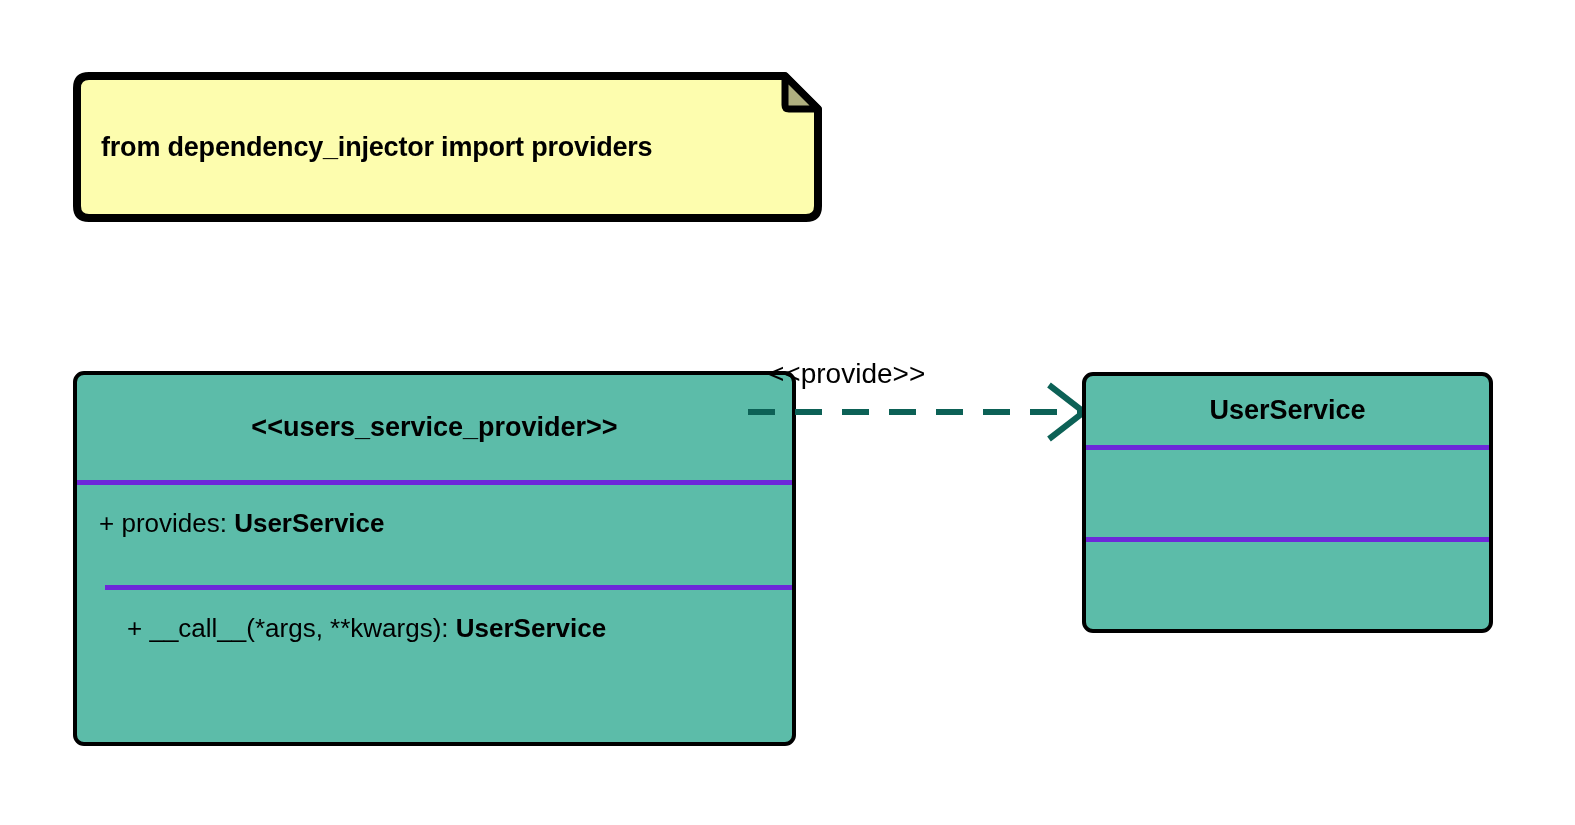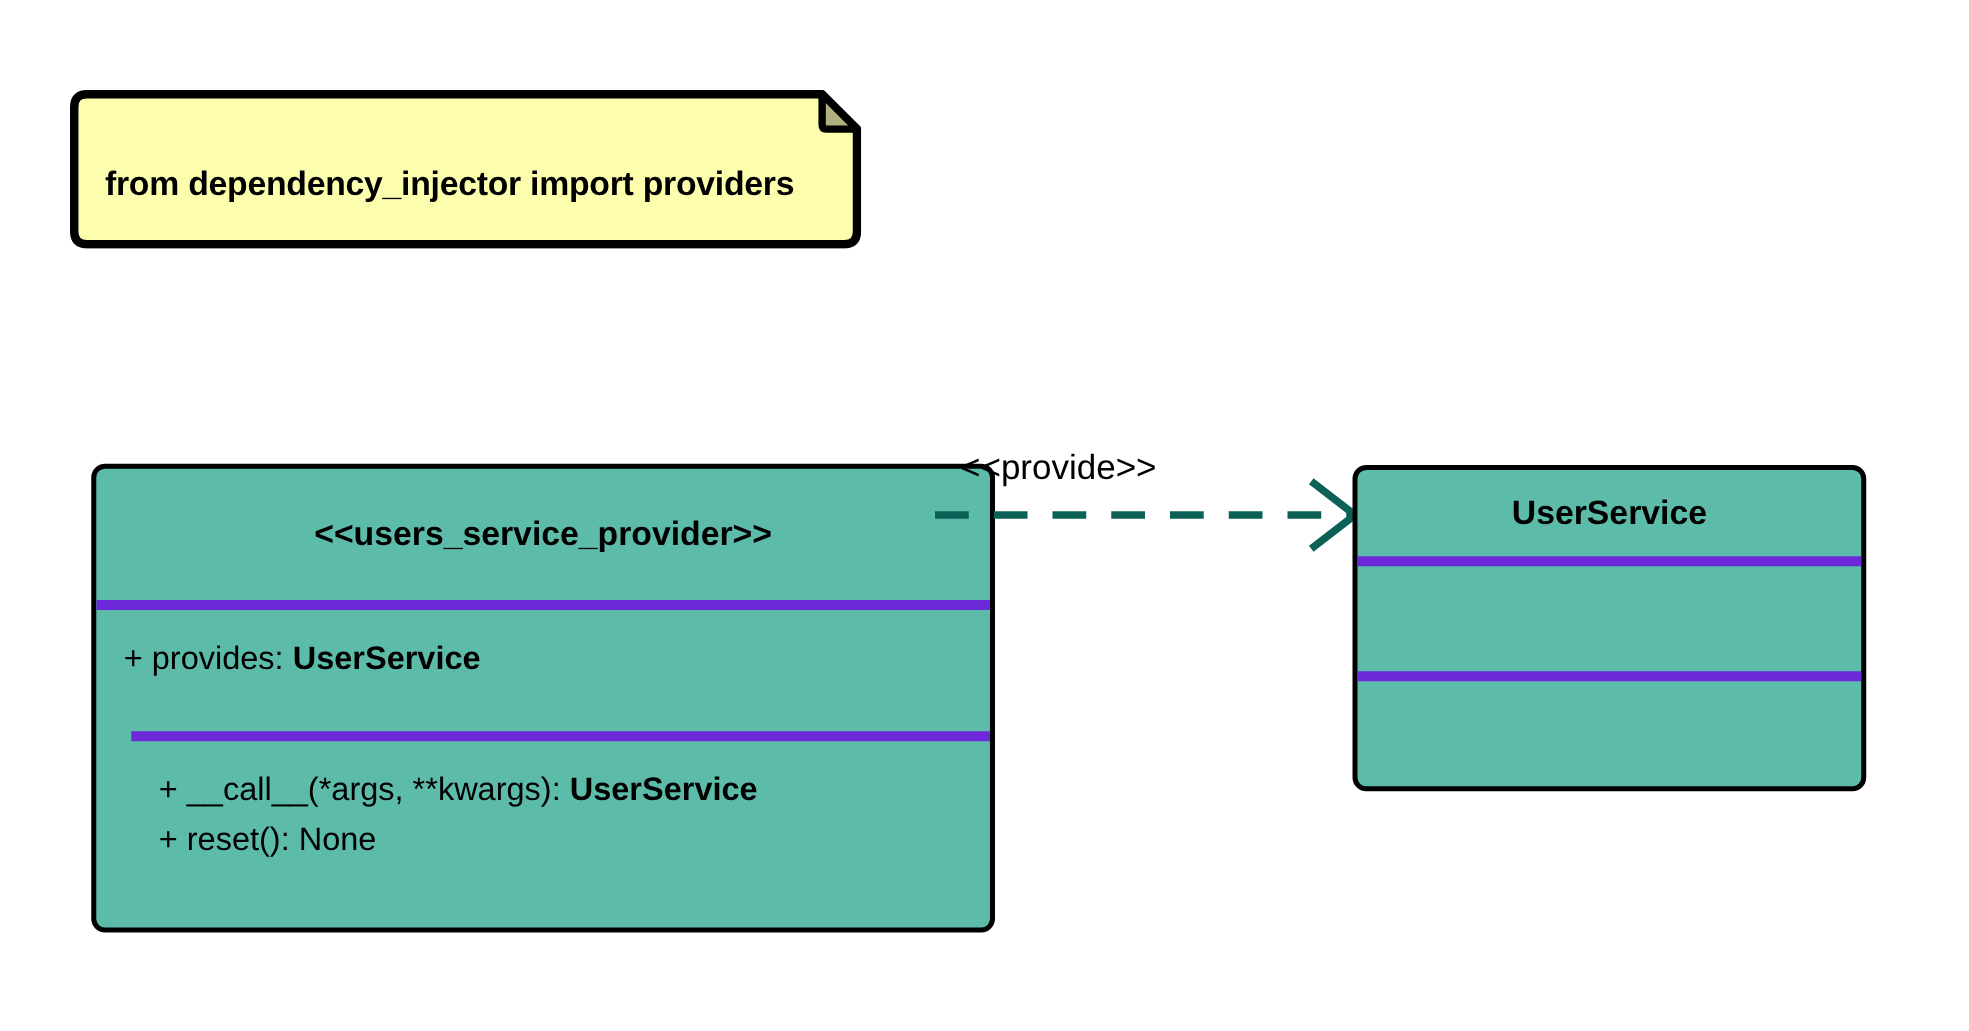--- a/index.html
+++ b/index.html
@@ -17,23 +17,23 @@
   }
 
   #diagram-canvas {
     position: absolute;
     inset: 0;
   }
 
   
   .note {
     position: absolute;
-    left: 56px;
+    left: 73px;
     top: 72px;
-    width: 633px;
+    width: 749px;
     height: 150px;
     box-sizing: border-box;
   }
   .note-shape {
     position: absolute;
     inset: 0;
   }
   .note-text {
     position: absolute;
     left: 28px;
@@ -55,21 +55,21 @@
     background: #5CBCA9;
     border: 4px solid #000000;
     border-radius: 11px;
     overflow: hidden;
   }
   .compartment {
     box-sizing: border-box;
     position: relative;
   }
   .compartment + .compartment {
-    border-top: 8px solid #6d28d9;
+    border-top: 5px solid #6d28d9;
   }
   .cmp-title {
     display: flex;
     flex-direction: column;
     align-items: center;
     justify-content: center;
     text-align: center;
   }
   .cmp-title .line {
     font-size: 27px;
@@ -140,21 +140,20 @@
 
   <div class="uml-class" id="provider-class">
     <div class="compartment cmp-title c0">
       <div class="line">&lt;&lt;users_service_provider&gt;&gt;</div>
     </div>
     <div class="compartment cmp-body c1">
       <div class="member"><span>+</span> <span>provides: </span><span class="b">UserService</span></div>
     </div>
     <div class="compartment cmp-body c2">
       <div class="member"><span>+</span> <span>__call__(*args, **kwargs): </span><span class="b">UserService</span></div>
-      <div class="member"><span>+</span> <span>reset(): None</span></div>
     </div>
   </div>
 
   <svg id="dependency-edge" viewBox="0 0 360 120">
     <line x1="8" y1="60" x2="342" y2="60" stroke="#0C6156" stroke-width="6" stroke-dasharray="27 20"></line>
     <polyline points="309,33 344,60 309,87" fill="none" stroke="#0C6156" stroke-width="6" stroke-linecap="butt" stroke-linejoin="miter"></polyline>
   </svg>
   <div class="edge-label">&lt;&lt;provide&gt;&gt;</div>
 
   <div class="uml-class" id="service-class">

